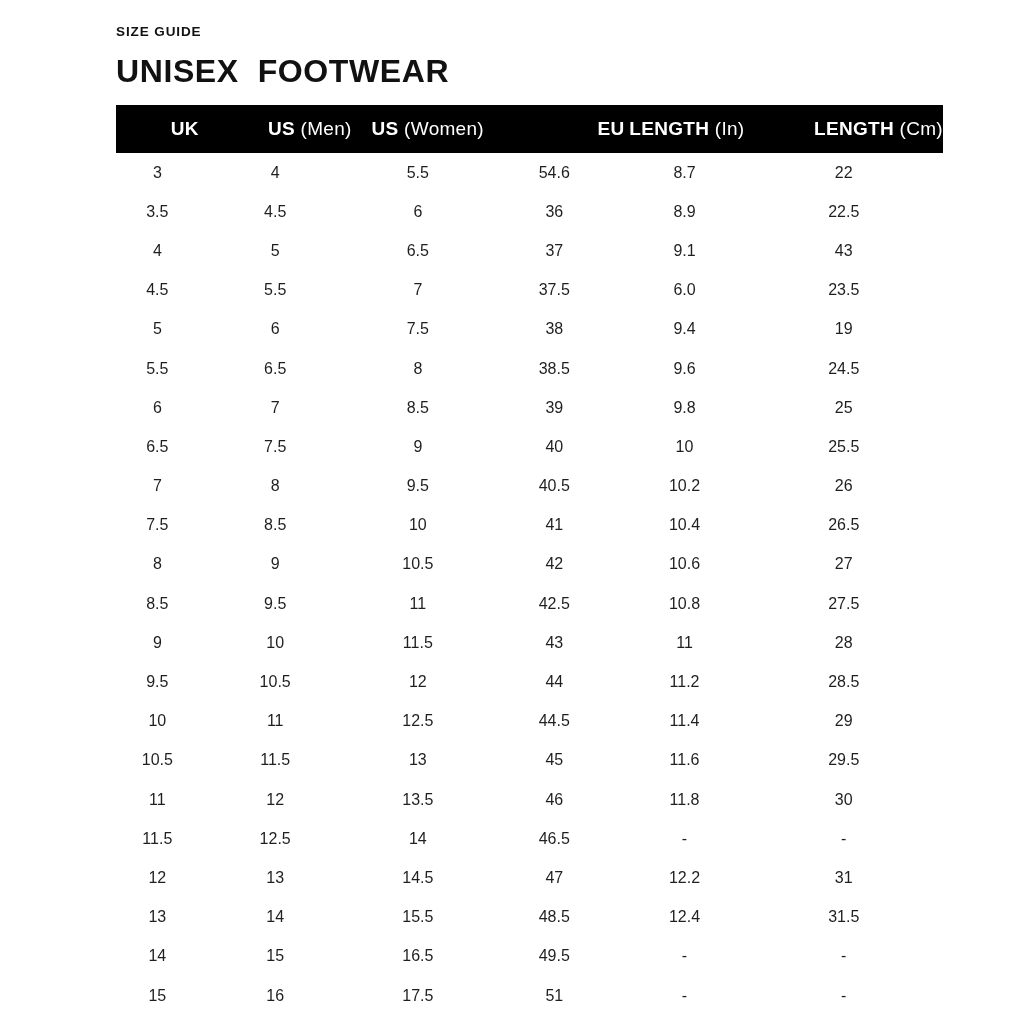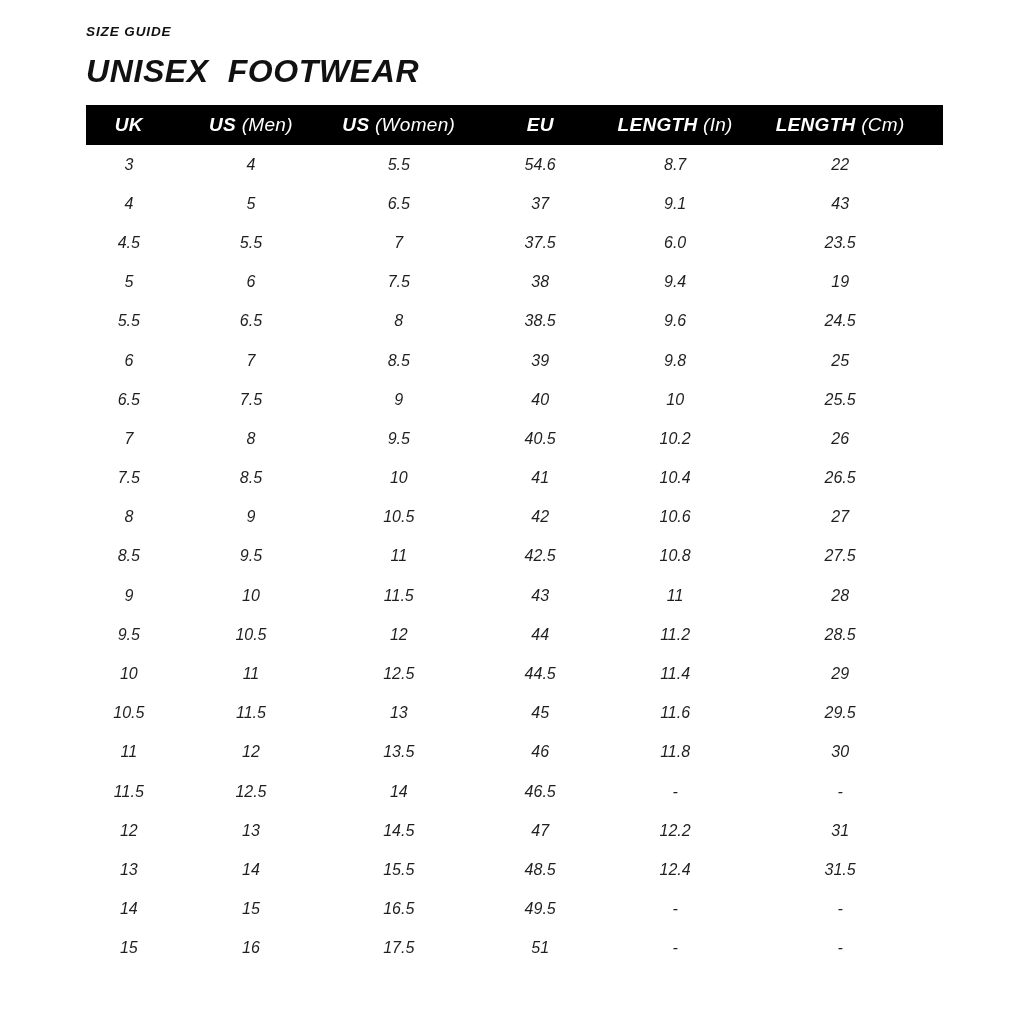--- a/index.html
+++ b/index.html
@@ -6,21 +6,21 @@
   html, body {
     margin: 0;
     padding: 0;
     width: 1024px;
     height: 1024px;
     background: #ffffff;
     font-family: "Liberation Sans", "DejaVu Sans", sans-serif;
     color: #1f1f1f;
     overflow: hidden;
   }
-  .page { padding: 25px 81px 0 86px; font-style: italic; }
+  .page { padding: 25px 81px 0 116px; }
   .eyebrow {
     font-size: 13.5px;
     font-weight: 700;
     letter-spacing: 0.9px;
     line-height: 14px;
     color: #111111;
   }
   .title {
     margin-top: 20px;
     font-size: 32px;
@@ -32,25 +32,25 @@
   }
   table.size-chart {
     margin-top: 22px;
     width: 100%;
     border-collapse: collapse;
     table-layout: fixed;
   }
   thead th {
     background: #000000;
     color: #ffffff;
-    height: 40px;
+    height: 48px;
     font-size: 19px;
     font-weight: 700;
     letter-spacing: 0.3px;
-    text-align: center;
+    text-align: right;
     vertical-align: middle;
     white-space: nowrap;
     padding: 0;
   }
   thead th .h-light { font-weight: 400; }
   tbody td {
     height: 39.2px;
     text-align: center;
     vertical-align: middle;
     font-size: 16px;
@@ -90,20 +90,28 @@
     <tbody>
         <tr>
           <td>3</td>
           <td>4</td>
           <td>5.5</td>
           <td>54.6</td>
           <td>8.7</td>
           <td>22</td>
         </tr>
         <tr>
+          <td>3.5</td>
+          <td>4.5</td>
+          <td>6</td>
+          <td>36</td>
+          <td>8.9</td>
+          <td>22.5</td>
+        </tr>
+        <tr>
           <td>4</td>
           <td>5</td>
           <td>6.5</td>
           <td>37</td>
           <td>9.1</td>
           <td>43</td>
         </tr>
         <tr>
           <td>4.5</td>
           <td>5.5</td>

